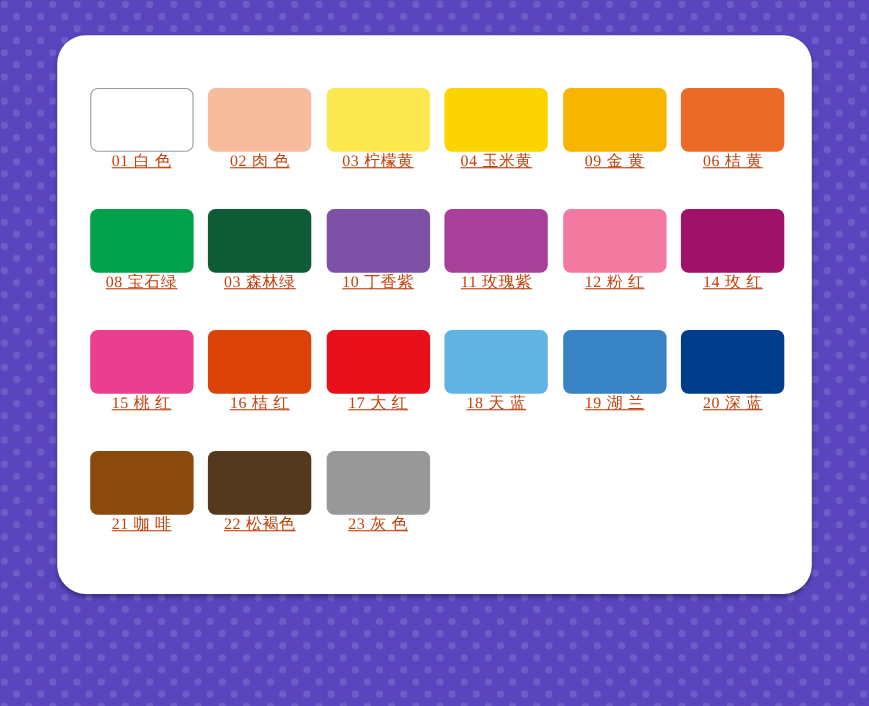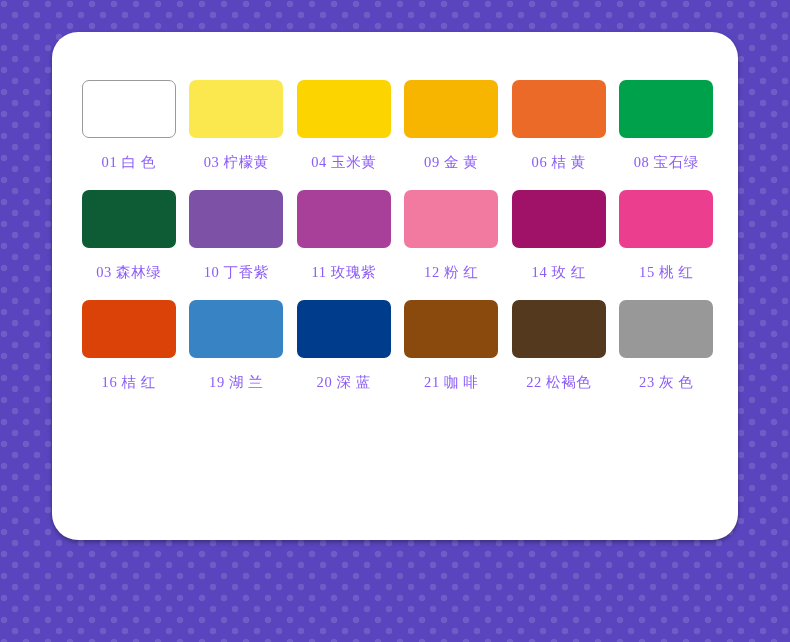--- a/index.html
+++ b/index.html
@@ -61,38 +61,43 @@
     width: 94px;
     height: 58px;
     border-radius: 7px;
     box-sizing: border-box;
   }
   .swatch-chip.outlined {
     border: 1px solid #9a9a9a;
   }
 
   .swatch-label {
-    margin-top: 17px;
+    margin-top: 2px;
     font-size: 14.5px;
     line-height: 1;
-    color: #8b5cf6;
+    color: #c2410c;
     white-space: nowrap;
     letter-spacing: 0.6px;
     font-family: "Liberation Serif", "DejaVu Serif", serif;
+    text-decoration: underline;
   }
 </style>
 </head>
 <body>
 
 <div id="stage">
   <div id="swatch-card">
     <div id="swatch-grid">
         <div class="swatch-cell">
           <div class="swatch-chip outlined" style="background-color: rgb(255, 255, 255);"></div>
           <div class="swatch-label">01 白 色</div>
+        </div>
+        <div class="swatch-cell">
+          <div class="swatch-chip" style="background-color: rgb(247, 187, 157);"></div>
+          <div class="swatch-label">02 肉  色</div>
         </div>
         <div class="swatch-cell">
           <div class="swatch-chip" style="background-color: rgb(251, 232, 79);"></div>
           <div class="swatch-label">03 柠檬黄</div>
         </div>
         <div class="swatch-cell">
           <div class="swatch-chip" style="background-color: rgb(252, 213, 0);"></div>
           <div class="swatch-label">04 玉米黄</div>
         </div>
         <div class="swatch-cell">
@@ -129,20 +134,28 @@
         </div>
         <div class="swatch-cell">
           <div class="swatch-chip" style="background-color: rgb(236, 62, 142);"></div>
           <div class="swatch-label">15 桃  红</div>
         </div>
         <div class="swatch-cell">
           <div class="swatch-chip" style="background-color: rgb(218, 66, 7);"></div>
           <div class="swatch-label">16 桔  红</div>
         </div>
         <div class="swatch-cell">
+          <div class="swatch-chip" style="background-color: rgb(232, 17, 27);"></div>
+          <div class="swatch-label">17 大  红</div>
+        </div>
+        <div class="swatch-cell">
+          <div class="swatch-chip" style="background-color: rgb(97, 179, 228);"></div>
+          <div class="swatch-label">18 天  蓝</div>
+        </div>
+        <div class="swatch-cell">
           <div class="swatch-chip" style="background-color: rgb(56, 131, 196);"></div>
           <div class="swatch-label">19 湖  兰</div>
         </div>
         <div class="swatch-cell">
           <div class="swatch-chip" style="background-color: rgb(0, 60, 140);"></div>
           <div class="swatch-label">20 深  蓝</div>
         </div>
         <div class="swatch-cell">
           <div class="swatch-chip" style="background-color: rgb(138, 74, 13);"></div>
           <div class="swatch-label">21 咖  啡</div>

